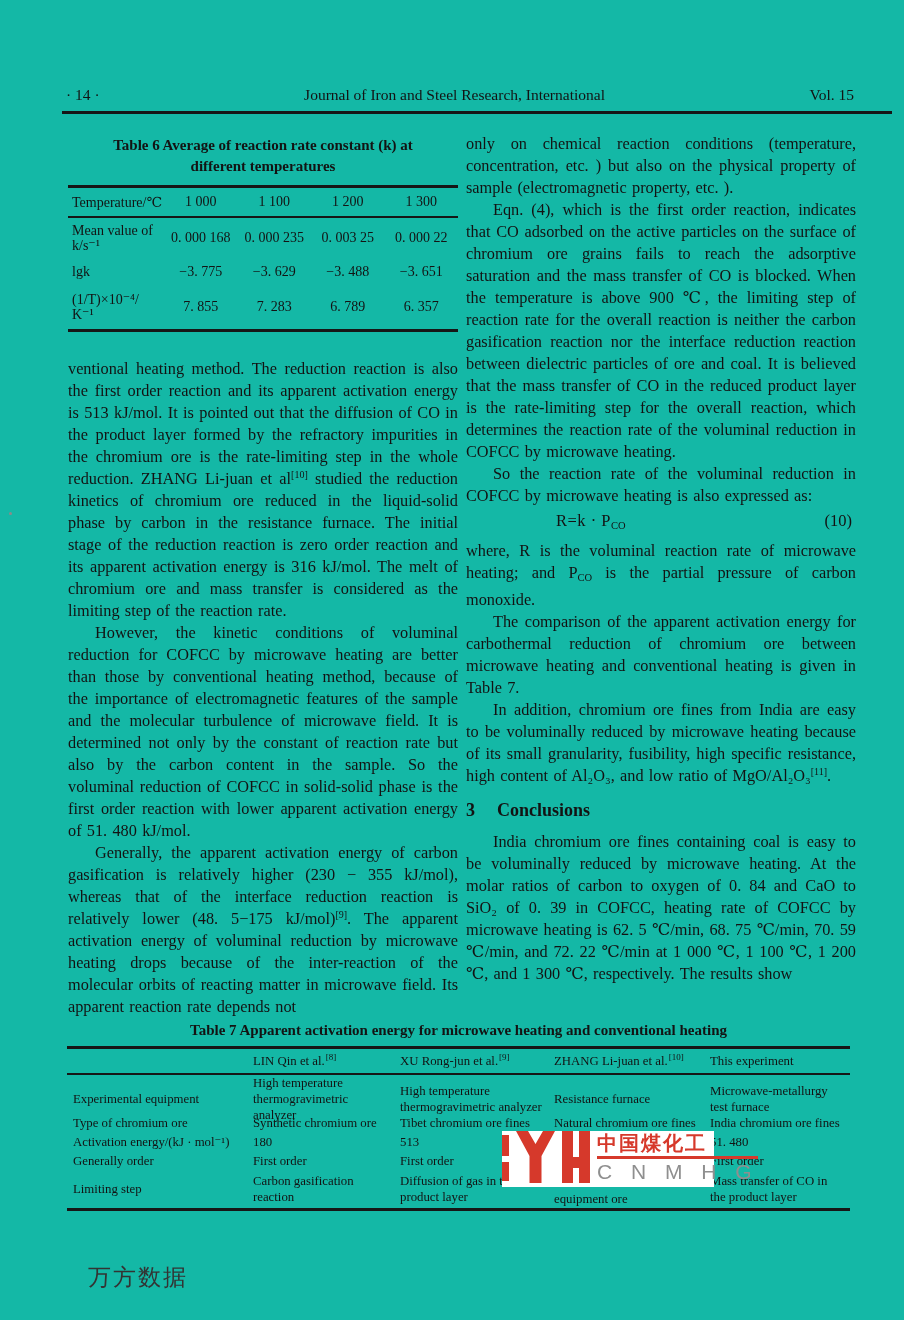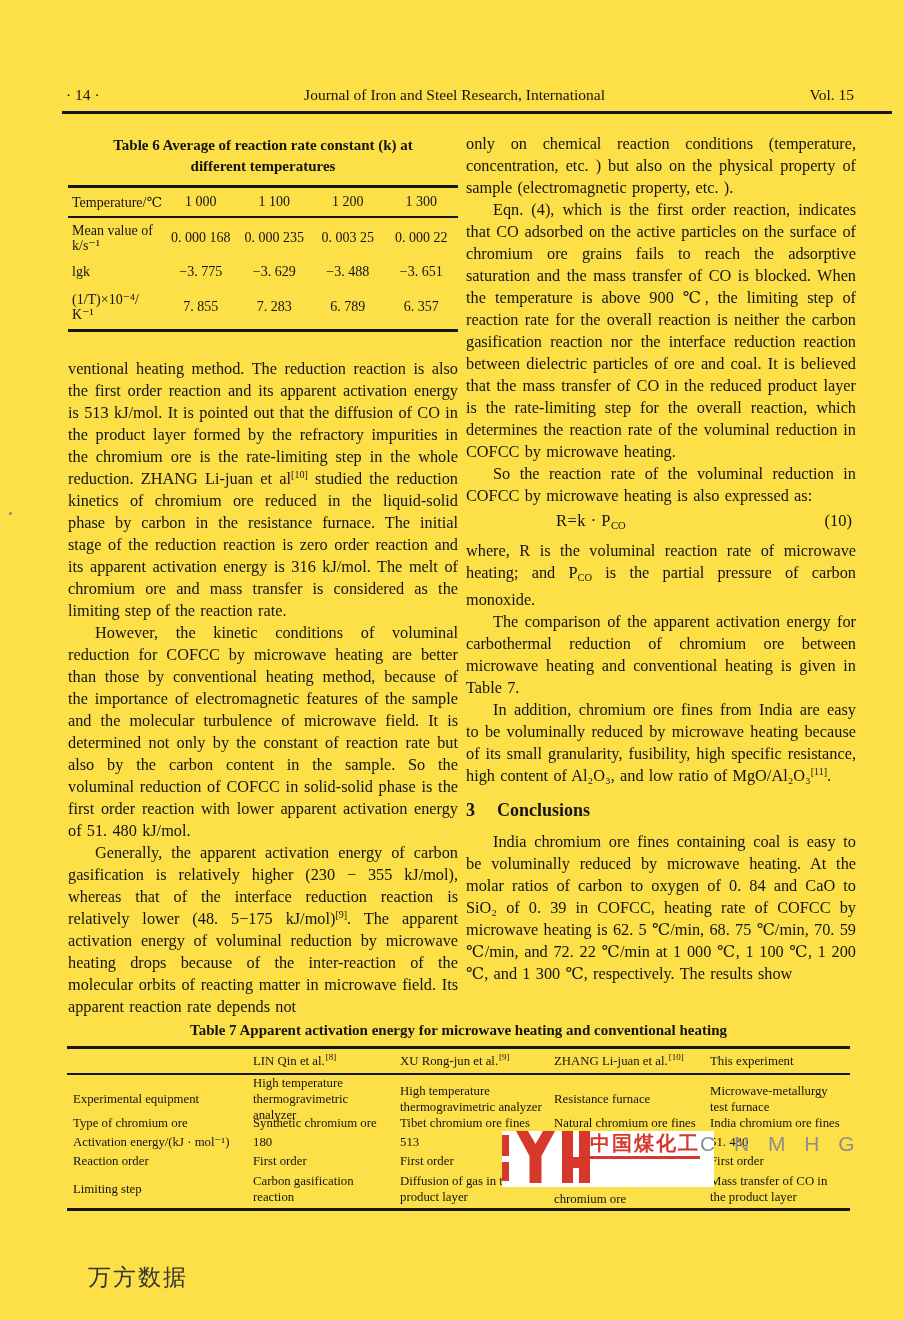--- a/index.html
+++ b/index.html
@@ -1,16 +1,16 @@
 <!DOCTYPE html>
 <html><head>
 <meta charset="utf-8">
 <style>
   html,body{margin:0;padding:0;background:#fff;}
-  #page{position:relative;width:904px;height:1320px;background:#fde047;overflow:hidden;
+  #page{position:relative;width:904px;height:1320px;background:#14b8a6;overflow:hidden;
         font-family:"Liberation Serif","DejaVu Serif",serif;color:#131313;}
 
   
   .pg-header{position:absolute;left:66px;top:86px;width:788px;display:flex;
              justify-content:space-between;align-items:baseline;font-size:15.5px;}
   .head-rule{position:absolute;left:62px;top:111px;width:830px;height:3px;background:#161616;}
 
   
   .col-left{position:absolute;left:68px;top:133px;width:390px;height:908px;overflow:hidden;}
   .col-right{position:absolute;left:466px;top:133px;width:390px;height:908px;overflow:hidden;}
@@ -50,21 +50,21 @@
   .t7 .lbl{padding-left:6px;}
   .t7 sup{font-size:9px;line-height:0;margin-left:1px;}
   .r-tall{height:38px;}
   .r-short{height:19px;}
   .cell-bottom{align-items:flex-end !important;padding-bottom:1px;}
 
   
   .watermark{position:absolute;left:502px;top:1131px;width:212px;height:56px;background:#fff;
              display:flex;align-items:flex-start;z-index:5;}
   .wm-logo{flex:0 0 auto;}
-  .wm-right{display:flex;flex-direction:row;}
+  .wm-right{margin-left:7px;display:flex;flex-direction:column;}
   .wm-cn{font-family:"Liberation Sans","DejaVu Sans",sans-serif;font-size:20px;font-weight:bold;
          color:#d6392b;letter-spacing:2px;line-height:24px;border-bottom:3px solid #d6392b;
          padding-bottom:1px;white-space:nowrap;}
   .wm-en{font-family:"Liberation Sans","DejaVu Sans",sans-serif;font-size:21px;color:#8f8f8f;
          letter-spacing:6.5px;line-height:26px;white-space:nowrap;}
 
   
   .footer-mark{position:absolute;left:88px;top:1262px;font-family:"Liberation Sans","DejaVu Sans",sans-serif;
                font-size:23px;color:#333;letter-spacing:2px;}
   .stray-dot{position:absolute;left:9px;top:512px;width:3px;height:3px;border-radius:50%;background:#8a8a8a;}
@@ -197,32 +197,32 @@
 
       <div class="t7-row r-short">
         <div class="lbl">Activation energy/(kJ · mol⁻¹)</div>
         <div>180</div>
         <div>513</div>
         <div></div>
         <div>51. 480</div>
       </div>
 
       <div class="t7-row r-short">
-        <div class="lbl">Reaction order</div>
+        <div class="lbl">Generally order</div>
         <div>First order</div>
         <div>First order</div>
         <div></div>
         <div>First order</div>
       </div>
 
       <div class="t7-row r-tall">
         <div class="lbl">Limiting step</div>
         <div>Carbon gasification reaction</div>
         <div>Diffusion of gas in the product layer</div>
-        <div class="cell-bottom">chromium ore</div>
+        <div class="cell-bottom">equipment ore</div>
         <div>Mass transfer of CO in the product layer</div>
       </div>
     </div>
   </div>
 
   <div class="watermark">
     <svg class="wm-logo" width="88" height="52" viewBox="0 0 88 52">
       <rect x="0" y="4" width="7" height="21" fill="#d6392b"></rect>
       <rect x="0" y="31" width="7" height="19" fill="#d6392b"></rect>
       <polygon points="14,0 26,0 33.5,13 41,0 53,0 39.5,25 39.5,52 27.5,52 27.5,25" fill="#d6392b"></polygon>

